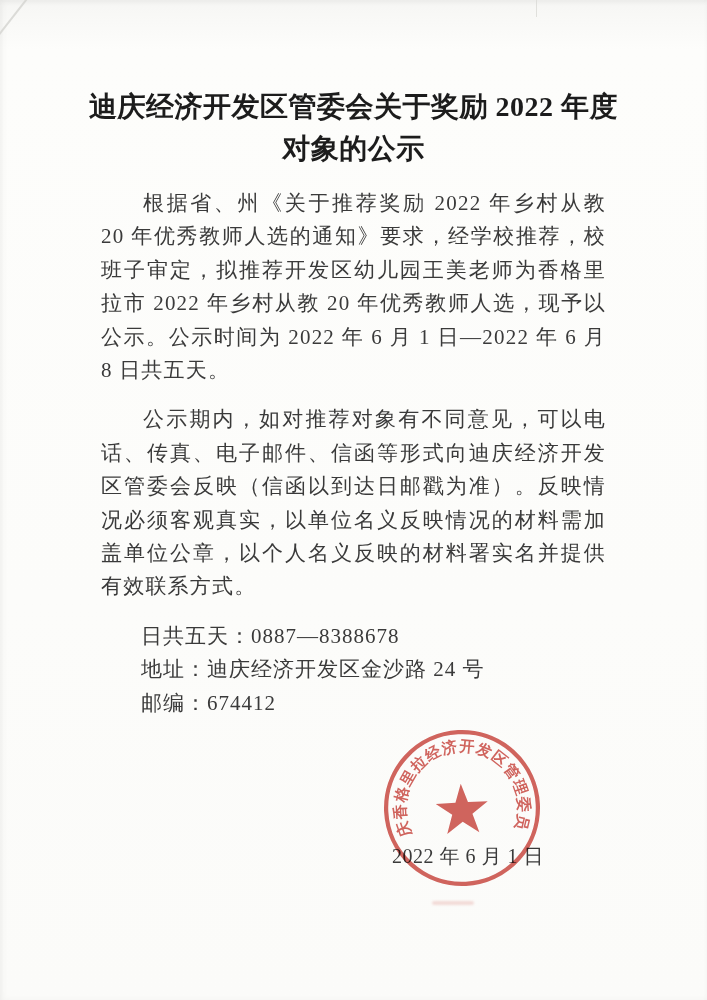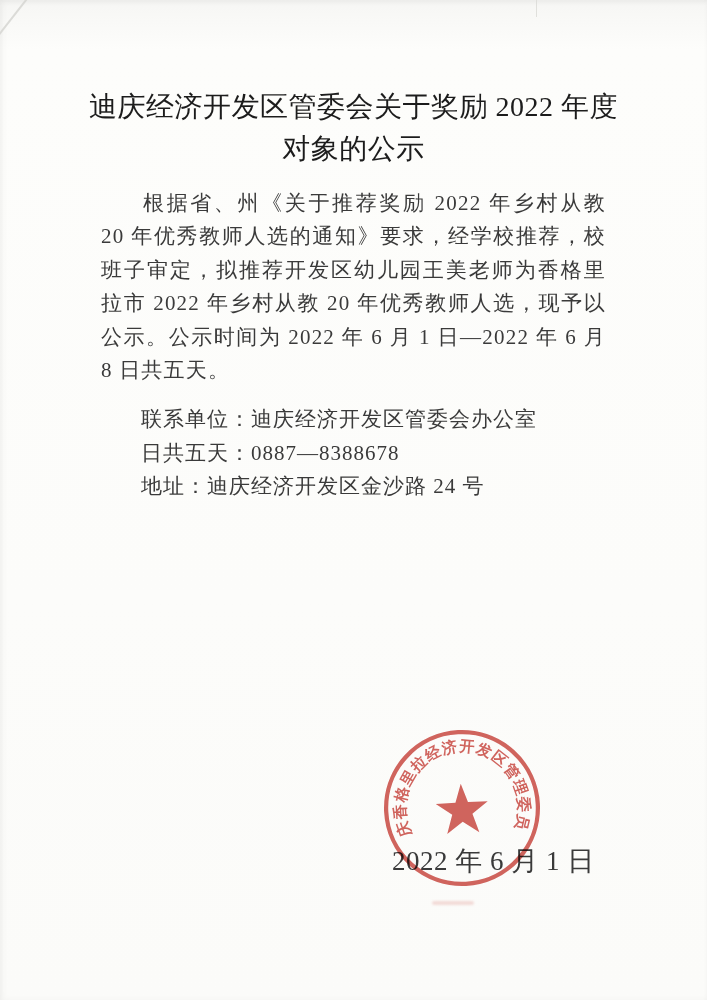--- a/index.html
+++ b/index.html
@@ -37,21 +37,21 @@
   .doc {
     position: absolute;
     left: 85px;
     top: 86px;
     width: 537px;
   }
   .title {
     margin: 0;
     font-size: 28px;
     line-height: 42px;
-    font-weight: 400;
+    font-weight: 700;
     text-align: center;
     color: #1c1c1c;
     letter-spacing: 0.5px;
   }
   .title .tline { display: block; }
   .body-text {
     margin-top: 17px;
     font-size: 21px;
     line-height: 33.4px;
     letter-spacing: 1.2px;
@@ -74,21 +74,21 @@
     top: 804px;
     font-size: 20px;
     letter-spacing: -0.3px;
     color: #3a3a3a;
     white-space: nowrap;
   }
   .date-line {
     position: absolute;
     left: 392px;
     top: 843px;
-    font-size: 27px;
+    font-size: 20px;
     letter-spacing: 0.5px;
     color: #3a3a3a;
     white-space: nowrap;
   }
   .seal {
     position: absolute;
     left: 376px;
     top: 722px;
     width: 172px;
     height: 172px;
@@ -123,24 +123,25 @@
   <div class="scan-artifact-tr"></div>
 
   <div class="doc">
     <h1 class="title">
       <span class="tline">迪庆经济开发区管委会关于奖励 2022 年度</span>
       <span class="tline">对象的公示</span>
     </h1>
 
     <div class="body-text">
       <p>根据省、州《关于推荐奖励 2022 年乡村从教 20 年优秀教师人选的通知》要求，经学校推荐，校班子审定，拟推荐开发区幼儿园王美老师为香格里拉市 2022 年乡村从教 20 年优秀教师人选，现予以公示。公示时间为 2022 年 6 月 1 日—2022 年 6 月 8 日共五天。</p>
+      <p>公示期内，如对推荐对象有不同意见，可以电话、传真、电子邮件、信函等形式向迪庆经济开发区管委会反映（信函以到达日邮戳为准）。反映情况必须客观真实，以单位名义反映情况的材料需加盖单位公章，以个人名义反映的材料署实名并提供有效联系方式。</p>
 
-      <div class="contact-line"><span>联系单位：</span><span>迪庆经济开发区管委会办公室</span></div>
       <div class="contact-line"><span>日共五天：</span><span>0887—8388678</span></div>
       <div class="contact-line"><span>地址：</span><span>迪庆经济开发区金沙路 24 号</span></div>
+      <div class="contact-line"><span>邮编：</span><span>674412</span></div>
     </div>
   </div>
 
   <div class="date-line">2022 年 6 月 1 日</div>
 
   <svg class="seal" viewBox="0 0 170 170" xmlns="http://www.w3.org/2000/svg">
     <defs>
       <path id="sealArcPath" d="M 37.5 114.7 A 56 56 0 1 1 132.5 114.7" fill="none"></path>
     </defs>
     <circle cx="85" cy="85" r="75" fill="none" stroke="#cd4f49" stroke-width="4.2"></circle>

